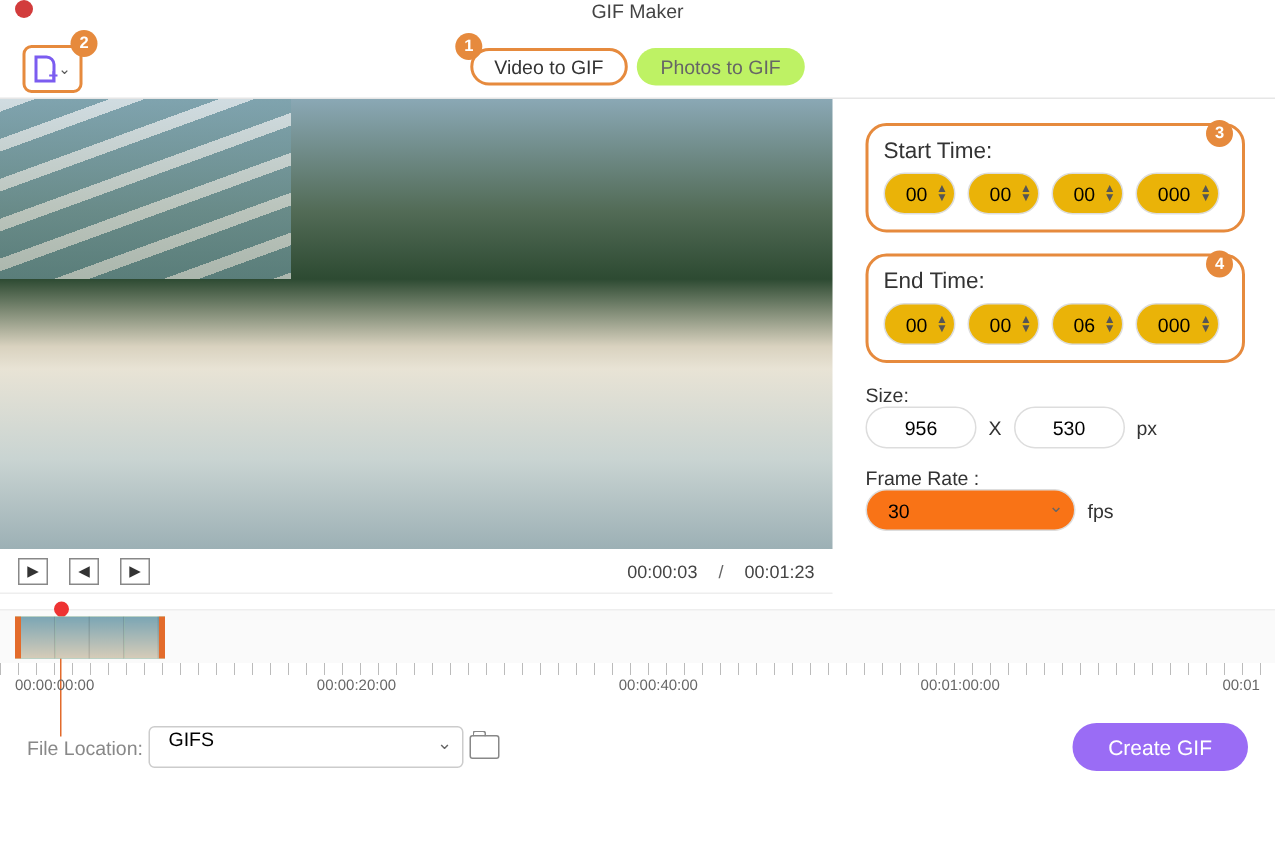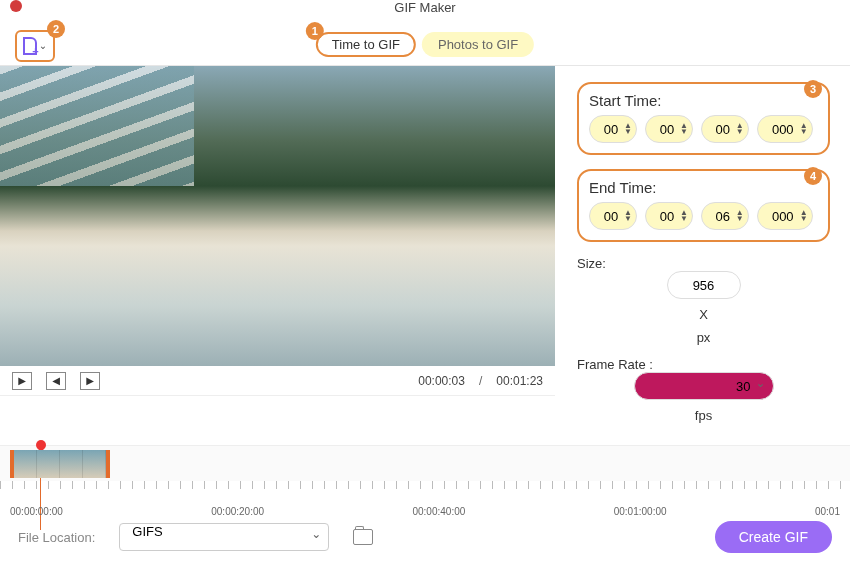--- a/index.html
+++ b/index.html
@@ -9,60 +9,60 @@
 .close-dot { width: 12px; height: 12px; border-radius: 50%; background: #d23c3c; }
 .title { position: absolute; left: 50%; transform: translateX(-50%); font-size: 13px; color: #444; }
 
 .toolbar { height: 40px; display: flex; align-items: center; padding: 0 15px; position: relative; border-bottom: 1px solid #e6e6e6; }
 .import-btn { width: 40px; height: 32px; border: 2px solid #e68a3d; border-radius: 6px; display: flex; align-items: center; justify-content: center; gap: 2px; cursor: pointer; position: relative; }
 .import-icon-doc { width: 14px; height: 18px; border: 2px solid #7b5cf0; border-top-right-radius: 6px; position: relative; }
 .import-icon-doc::after { content: "+"; position: absolute; bottom: -4px; right: -4px; font-size: 11px; color: #7b5cf0; font-weight: bold; }
 .chev { font-size: 10px; color: #555; }
 
 .tab-group { position: absolute; left: 50%; top: 6px; transform: translateX(-50%); display: flex; gap: 6px; }
-.tab { padding: 5px 16px; border-radius: 14px; font-size: 13px; cursor: pointer; background: #fef9c3; color: #666; }
+.tab { padding: 5px 16px; border-radius: 14px; font-size: 13px; cursor: pointer; background: #bef264; color: #666; }
 .tab.active { background: #fff; border: 2px solid #e68a3d; color: #333; position: relative; padding: 3px 14px; }
 
 .main { display: flex; }
 .video-col { width: 555px; }
 .video-preview { width: 555px; height: 300px; background: linear-gradient(180deg, #8aa8b5 0%, #526b56 25%, #2d4a32 40%, #d9d2bf 55%, #e8e3d5 60%, #c9d4d2 80%, #9cb0b5 100%); position: relative; }
 .video-preview::before { content:""; position:absolute; left:0; top:0; width:35%; height:40%; background: repeating-linear-gradient(160deg, rgba(255,255,255,0.6) 0 8px, rgba(120,160,170,0.6) 8px 25px); }
 
 .player-controls { height: 30px; display: flex; align-items: center; padding: 0 12px; gap: 14px; font-size: 12px; color: #444; border-bottom: 1px solid #eee; }
 .pc-btn { width: 20px; height: 18px; border: 1px solid #888; display: flex; align-items: center; justify-content: center; font-size: 10px; cursor: pointer; color:#333; }
 .pc-spacer { flex: 1; }
 
 .side-col { width: 295px; padding: 16px 20px 0 22px; font-size: 13px; color: #333; }
 .group-box { border: 2px solid #e68a3d; border-radius: 14px; padding: 8px 10px 10px; margin-bottom: 14px; position: relative; }
 .group-label { font-size: 15px; margin-bottom: 6px; }
 .stepper-row { display: flex; gap: 8px; }
-.stepper { height: 28px; border: 1px solid #ddd; border-radius: 14px; display: flex; align-items: center; padding: 0 4px 0 10px; background:#fef9c3; }
+.stepper { height: 28px; border: 1px solid #ddd; border-radius: 14px; display: flex; align-items: center; padding: 0 4px 0 10px; background:#eab308; }
 .stepper input { border: none; width: 22px; font-size: 13px; text-align: center; outline: none; background:transparent; }
 .stepper.wide input { width: 30px; }
 .stepper-arrows { display: flex; flex-direction: column; line-height: 6px; font-size: 8px; color: #555; cursor: pointer; padding-left:2px;}
-.field-row { display: flex; align-items: center; gap: 8px; margin-bottom: 12px; flex-direction: column; }
+.field-row { display: flex; align-items: center; gap: 8px; margin-bottom: 12px; }
 .pill-input { height: 28px; border: 1px solid #ddd; border-radius: 14px; padding: 0 10px; width: 74px; font-size:13px; text-align:center; outline:none;}
-.select-pill { height: 28px; border: 1px solid #ddd; border-radius: 14px; padding: 0 22px 0 14px; font-size: 13px; background:#be185d; appearance:none; position:relative;text-align:right; }
+.select-pill { height: 28px; border: 1px solid #ddd; border-radius: 14px; padding: 0 22px 0 14px; font-size: 13px; background:#f97316; appearance:none; position:relative; }
 .select-wrap { position:relative; display:inline-block; }
 .select-wrap::after { content:"⌄"; position:absolute; right:8px; top:4px; font-size:12px; color:#666; pointer-events:none;}
 
 .callout { position:absolute; width:18px; height:18px; border-radius:50%; background:#e68a3d; color:#fff; font-size:11px; display:flex; align-items:center; justify-content:center; font-weight:600; }
 
 .timeline-area { padding: 10px 0 6px; }
 .clip-track { height: 36px; position: relative; background:#fafafa; border-top:1px solid #eee; }
 .clip { position:absolute; left:10px; top:4px; width:100px; height:28px; background:#a0d8ac; border-left:4px solid #e36b2b; border-right:4px solid #e36b2b; display:flex;}
 .clip-frame { flex:1; background: linear-gradient(#7aa5b4,#d6ccb8); border-right:1px solid rgba(0,0,0,.1);}
 .playhead-pin { position:absolute; left:36px; top:-6px; width:10px; height:10px; background:#e33; border-radius:50% 50% 50% 0; transform:rotate(-45deg);}
 .playhead-line { position:absolute; left:40px; top:4px; width:1px; height:80px; background:#e26a2b; }
 
 .ruler { height: 26px; position: relative; font-size: 10px; color: #666; display:flex; justify-content:space-between; padding:0 10px;}
-.ruler span { position:relative; top:25px;}
+.ruler span { position:relative; top:10px;}
 .ruler-ticks { position:absolute; left:0; right:0; top:0; height:8px; background: repeating-linear-gradient(90deg, #bbb 0 1px, transparent 1px 12px);}
 
-.bottom-bar { height: 48px; display:flex; align-items:center; padding:0 18px; gap:24px; font-size:13px; color:#888;}
+.bottom-bar { height: 48px; display:flex; align-items:center; padding:0 18px; gap:4px; font-size:13px; color:#888;}
 .file-select { height: 28px; border:1px solid #ccc; border-radius:4px; padding:0 26px 12px 12px; width:210px; font-size:13px; background:#fff; appearance:none;}
 .folder-icon { width:20px; height:16px; border:1.5px solid #888; border-radius:2px; position:relative; cursor:pointer;}
 .folder-icon::before { content:""; position:absolute; left:1px; top:-4px; width:7px; height:3px; border:1.5px solid #888; border-bottom:none; border-radius:2px 2px 0 0;}
 .create-btn { margin-left:auto; height:32px; padding:0 24px; border:none; border-radius:16px; background:#9a6cf5; color:#fff; font-size:14px; cursor:pointer;}
 .times-sep { font-size:12px; color:#666; }
 </style>
 </head>
 <body>
 
 <div class="titlebar">
@@ -72,21 +72,21 @@
 
 <div class="toolbar">
   <div class="import-btn">
     <div class="import-icon-doc"></div>
     <span class="chev">⌄</span>
     <div class="callout" style="top:-12px; right:-12px;">2</div>
   </div>
   <div class="tab-group">
     <div class="tab active">
       <div class="callout" style="top:-12px; left:-12px;">1</div>
-      <span>Time to GIF</span>
+      <span>Video to GIF</span>
     </div>
     <div class="tab">
       <span>Photos to GIF</span>
     </div>
   </div>
 </div>
 
 <div class="main">
   <div class="video-col">
     <div class="video-preview"></div>
@@ -171,20 +171,21 @@
             </div>
           </div>
       </div>
     </div>
 
     <div>
       <label class="top">Size:</label>
       <div class="field-row">
         <input class="pill-input" value="956" style="">
         <span>X</span>
+        <input class="pill-input" value="530" style="">
         <span>px</span>
       </div>
     </div>
 
     <div>
       <label class="top">Frame Rate :</label>
       <div class="field-row">
         <span class="select-wrap">
           <select class="select-pill" style="width:140px">
             <option>30</option>

